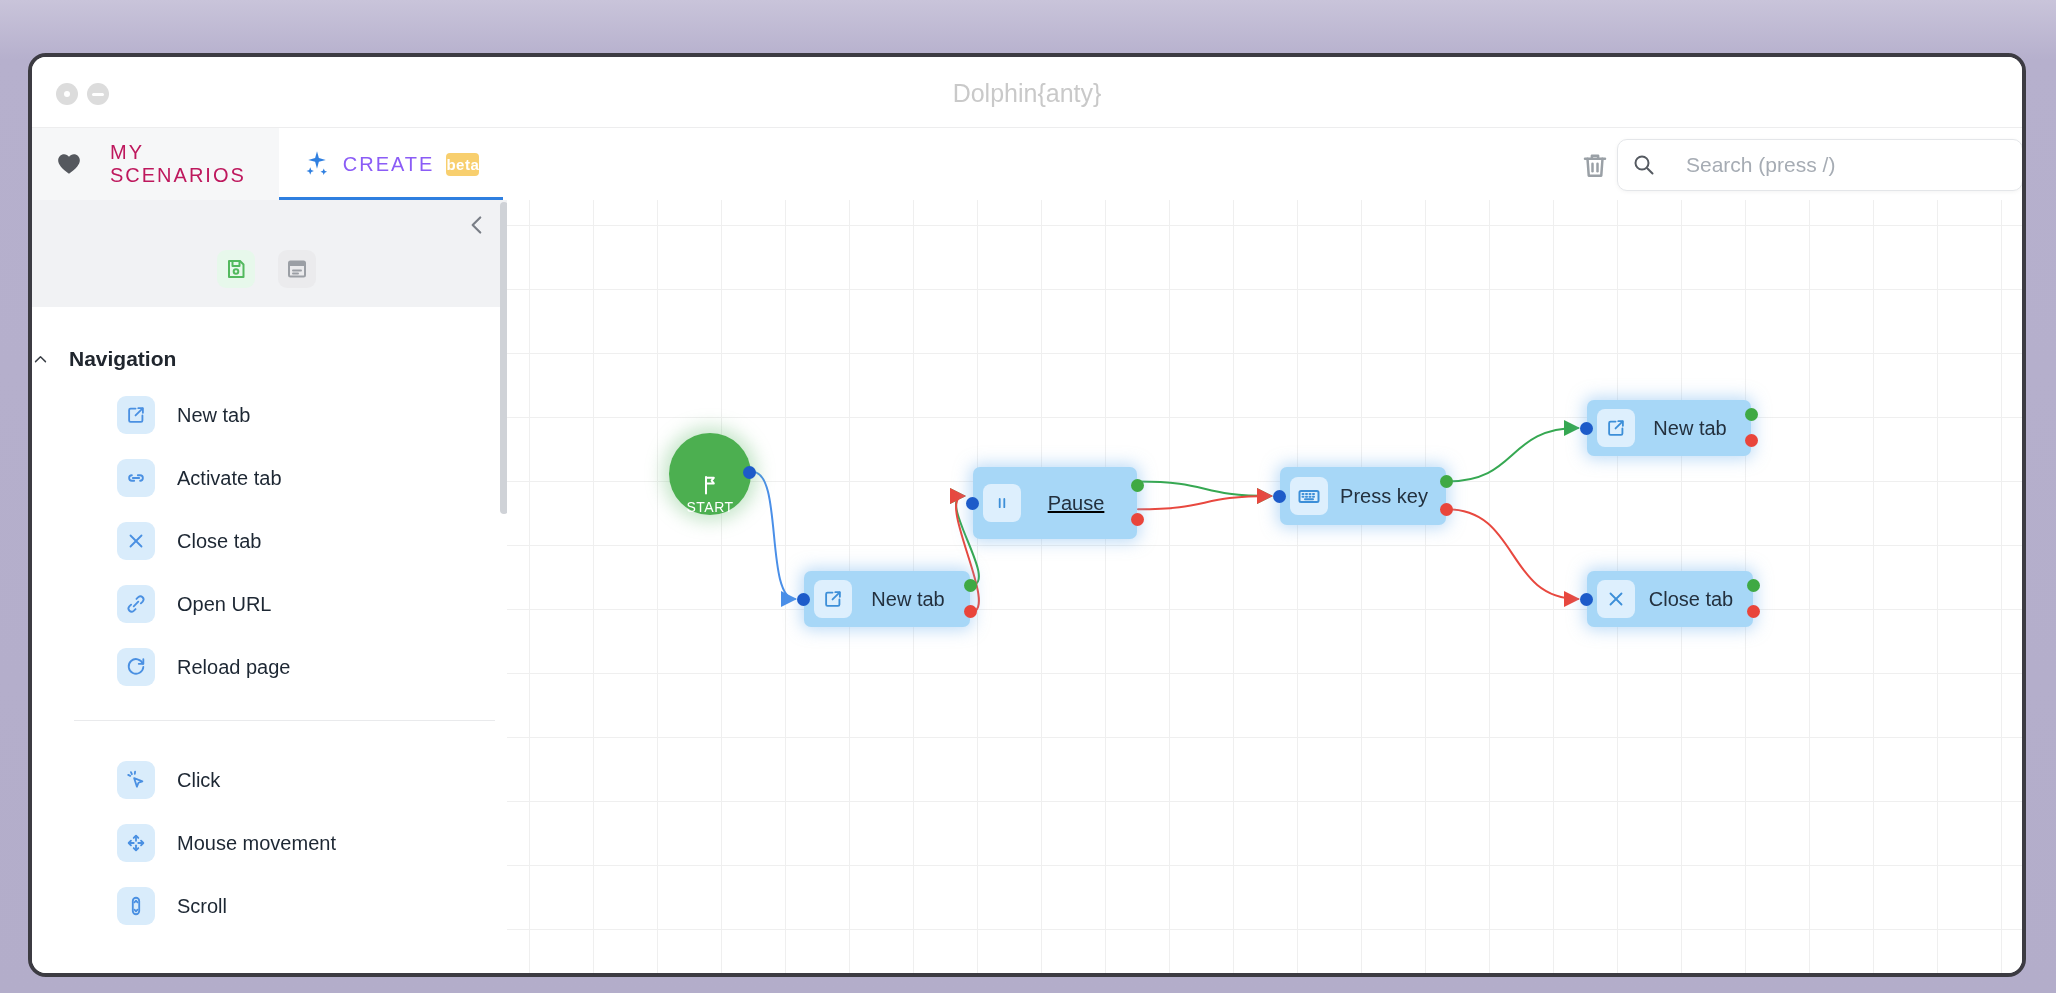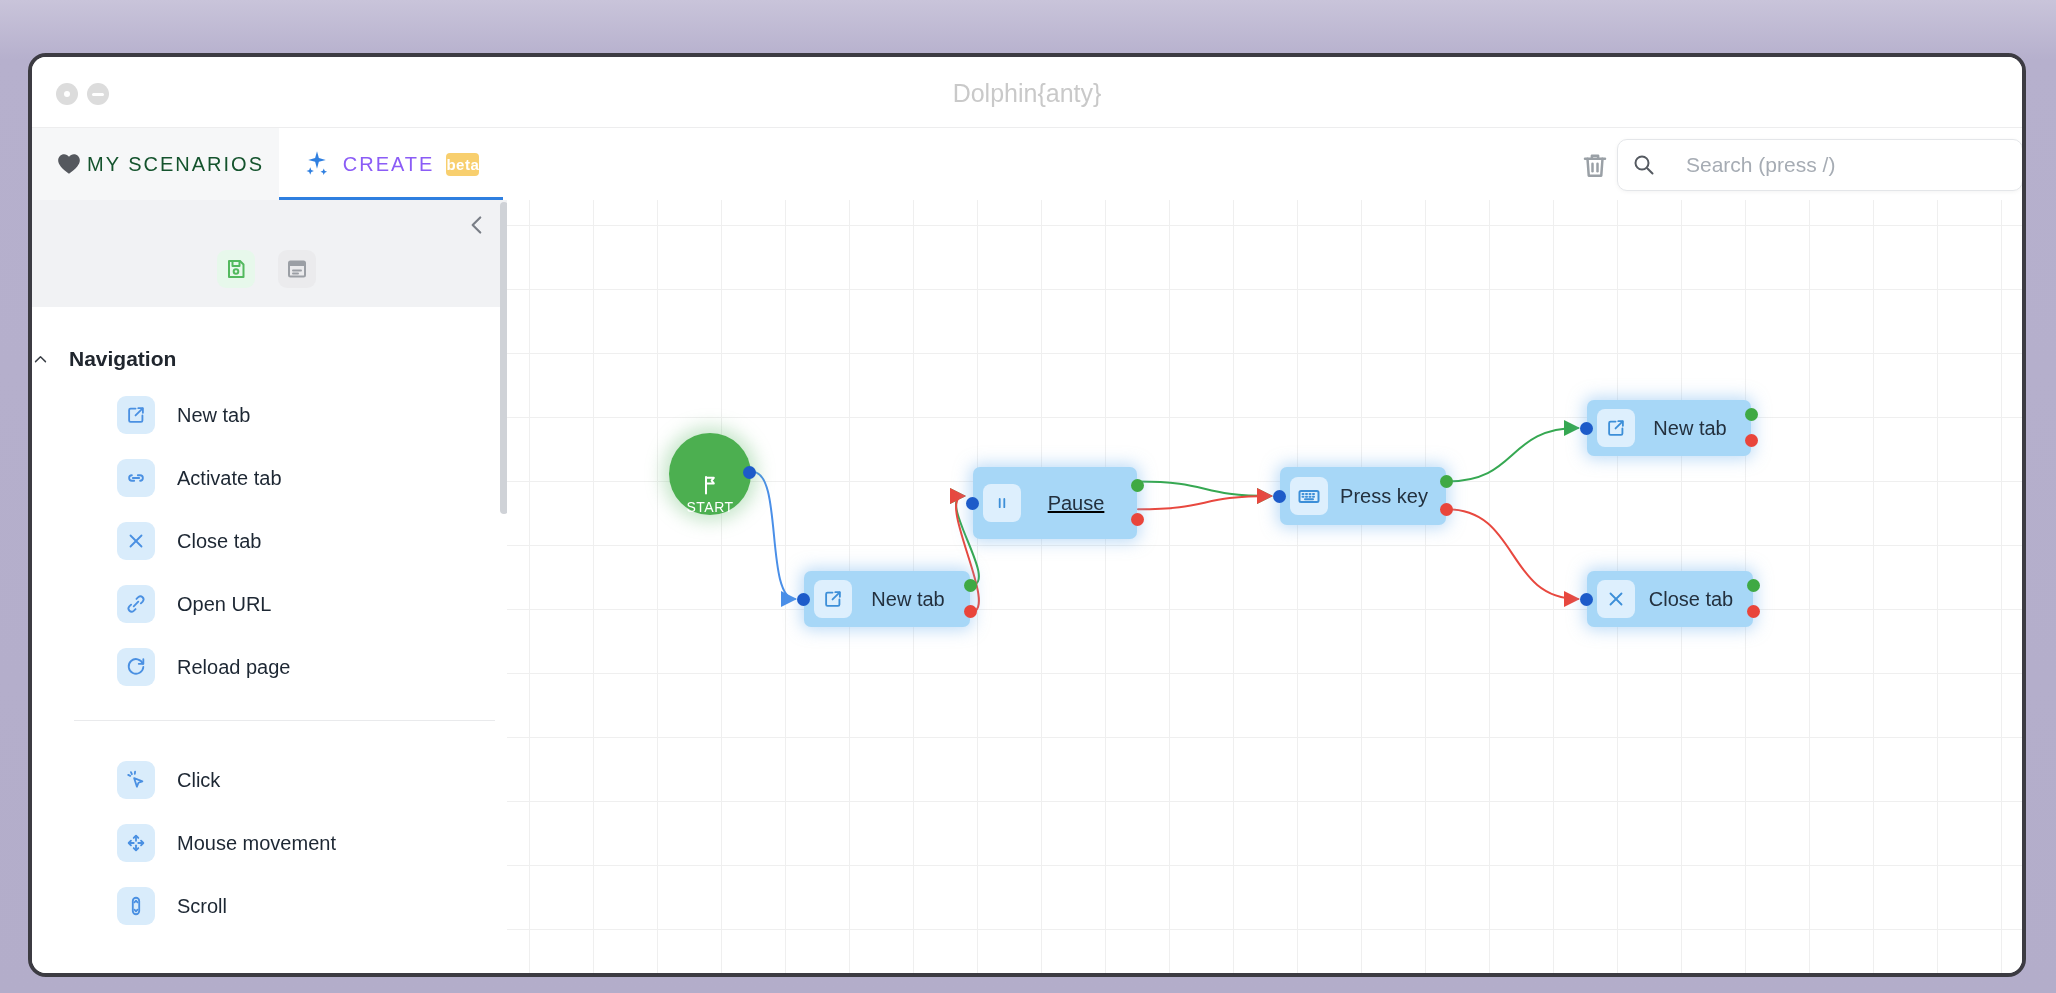--- a/index.html
+++ b/index.html
@@ -21,21 +21,21 @@
   .win-btn.b2{left:55px;}
   .win-btn .dot{position:absolute;left:8px;top:8px;width:6px;height:6px;border-radius:50%;background:#fff;}
   .win-btn .minus{position:absolute;left:5px;top:9.5px;width:12px;height:3px;border-radius:2px;background:#fff;}
   .app-title{position:absolute;left:0;right:0;top:22px;text-align:center;font-size:25px;color:#c9c9c9;font-weight:400;}
   
   .tabbar{position:absolute;left:0;top:70px;width:100%;height:73px;background:#fff;border-top:1px solid #ededee;box-sizing:border-box;}
   .tab{position:absolute;top:0;height:100%;display:flex;align-items:center;cursor:pointer;}
   .tab-scenarios{left:0;width:247px;background:#f6f7f8;padding-left:24px;box-sizing:border-box;}
   .tab-create{left:247px;width:224px;background:#fff;justify-content:center;}
   .tab-underline{position:absolute;left:247px;top:140px;width:224px;height:3px;background:#2f7fe0;}
-  .tab-label{font-size:20px;letter-spacing:2px;color:#14532d;font-weight:500;margin-left:5px;}
+  .tab-label{font-size:20px;letter-spacing:2px;color:#be185d;font-weight:500;margin-left:28px;}
   .tab-create .tab-label{color:#8b5cf6;margin-left:12px;}
   .beta-badge{margin-left:12px;background:#f8cf6e;color:#ffffff;font-size:15px;font-weight:700;padding:3px 0;border-radius:4px;letter-spacing:.5px;}
   .heart{color:#55585e;}
   .sparkles{color:#2f7fe0;}
   .trash-btn{position:absolute;left:1546px;top:20px;width:34px;height:34px;color:#9aa0a6;cursor:pointer;}
   .search-box{
     position:absolute;left:1585px;top:11px;width:406px;height:52px;background:#fff;
     border:1px solid #e4e6e9;border-radius:10px;box-shadow:0 1px 4px rgba(0,0,0,.05);
     display:flex;align-items:center;box-sizing:border-box;padding:0 14px;
   }

